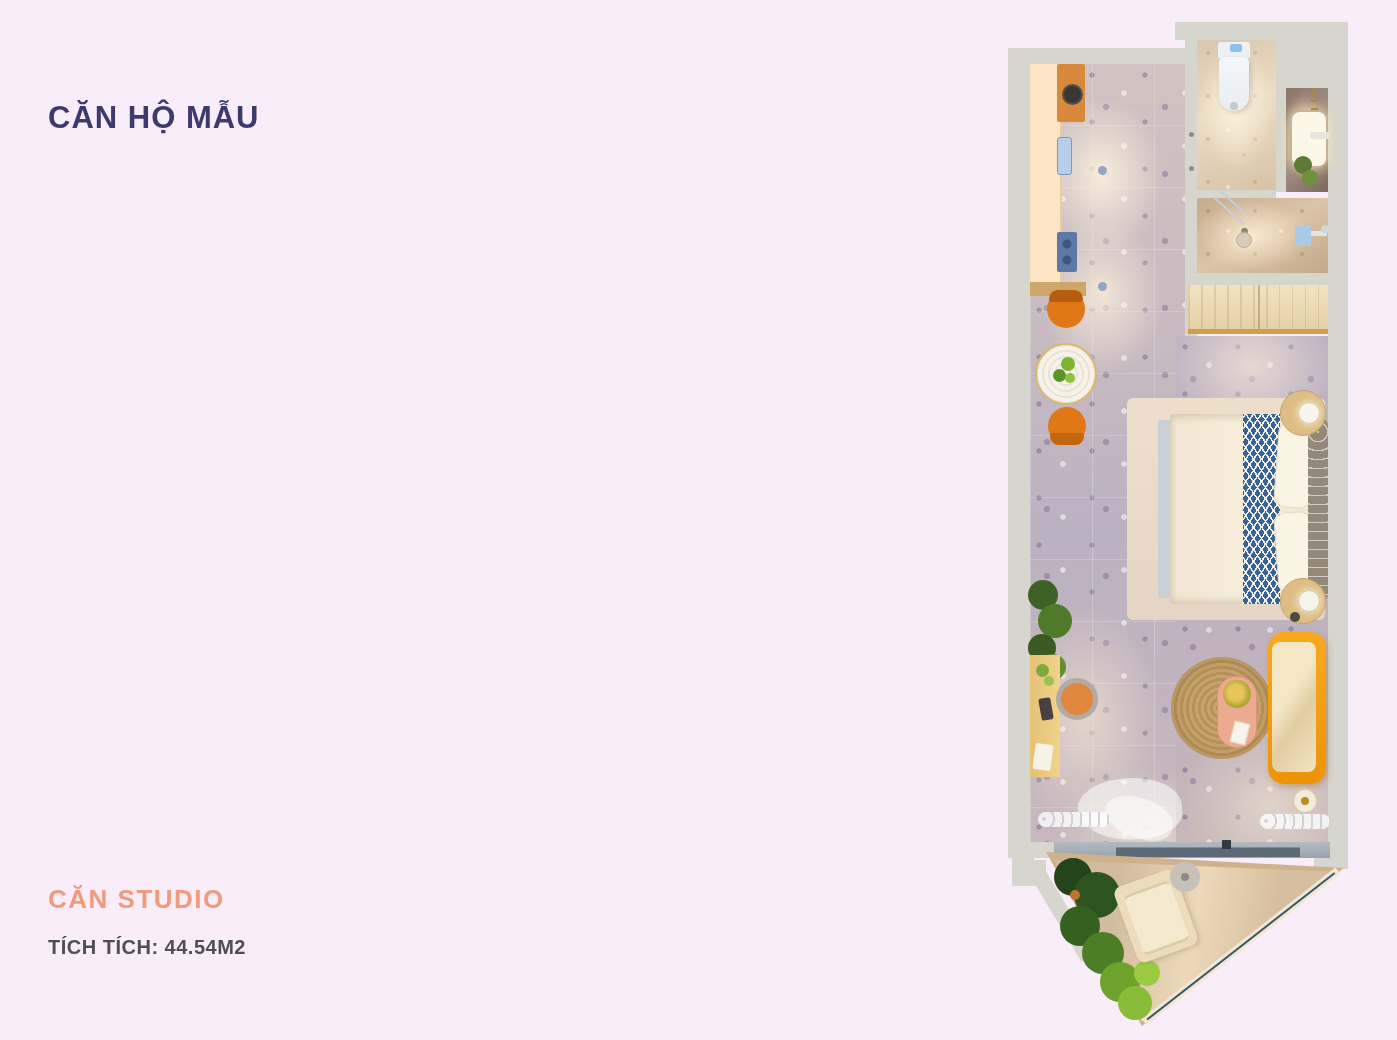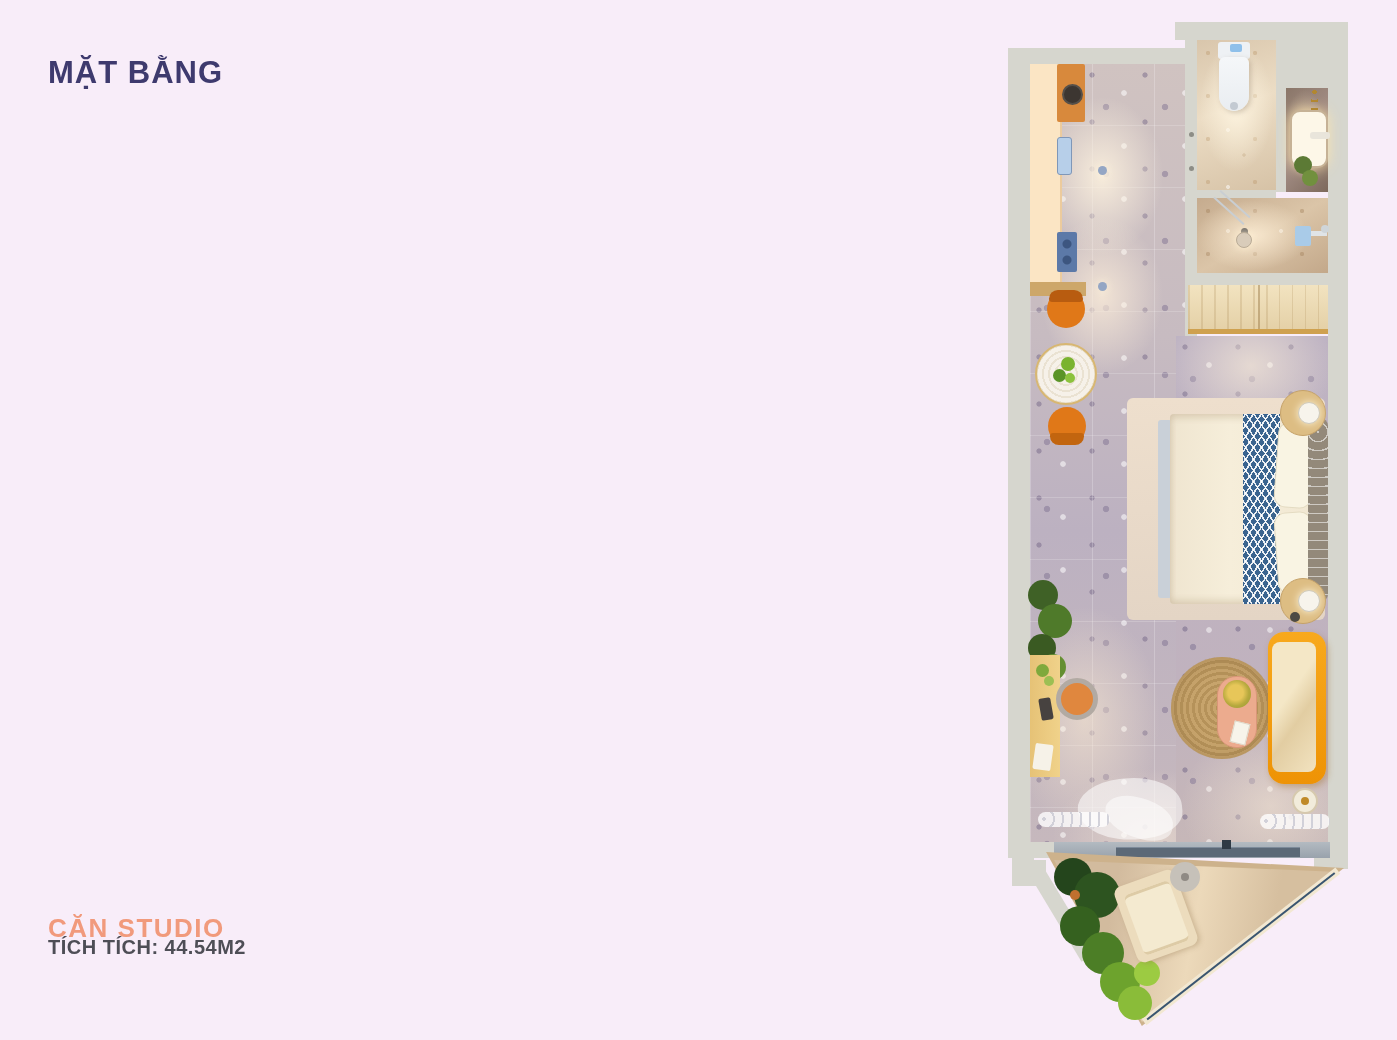--- a/index.html
+++ b/index.html
@@ -14,21 +14,21 @@
   .circ{border-radius:50%;}
 
   
   .page-title{
     position:absolute;left:48px;top:50px;
     font-weight:bold;font-size:31px;line-height:45px;
     letter-spacing:1px;color:#3e3a6e;
   }
   .unit-type{
     position:absolute;left:48px;top:884px;
-    font-weight:bold;font-size:26px;letter-spacing:1.5px;color:#f19a7c;margin-top:29px;
+    font-weight:bold;font-size:26px;letter-spacing:1.5px;color:#f19a7c;
   }
   .unit-area{
     position:absolute;left:48px;top:936px;
     font-weight:bold;font-size:20px;letter-spacing:.5px;color:#4e4e56;
   }
 
   
   #plan{position:absolute;left:1008px;top:22px;width:340px;height:1012px;}
   .wall{position:absolute;background:#d6d6ce;}
 
@@ -117,21 +117,22 @@
   .sheer{background:rgba(255,255,255,.55);border-radius:45% 55% 40% 60%;}
   .curt{
     background:rgba(255,255,255,.78);border-radius:8px;
     background-image:repeating-radial-gradient(circle at 6px 7px, rgba(200,200,210,.8) 0 2px, transparent 2px 9px);
   }
 </style>
 </head>
 <body>
 
 <div class="page-title">
-  <span>MẶT BẰNG</span><br>
+  <br>
+  <span>CĂN HỘ MẪU</span>
 </div>
 <div class="unit-type">CĂN STUDIO</div>
 <div class="unit-area">TÍCH TÍCH: 44.54M2</div>
 
 <div id="plan">
 
   <div class="wall" style="left:0;top:26px;width:184px;height:16px;"></div>
   <div class="wall" style="left:0;top:26px;width:22px;height:810px;"></div>
   <div class="wall" style="left:167px;top:0;width:173px;height:18px;"></div>
   <div class="wall" style="left:320px;top:0;width:20px;height:846px;"></div>

